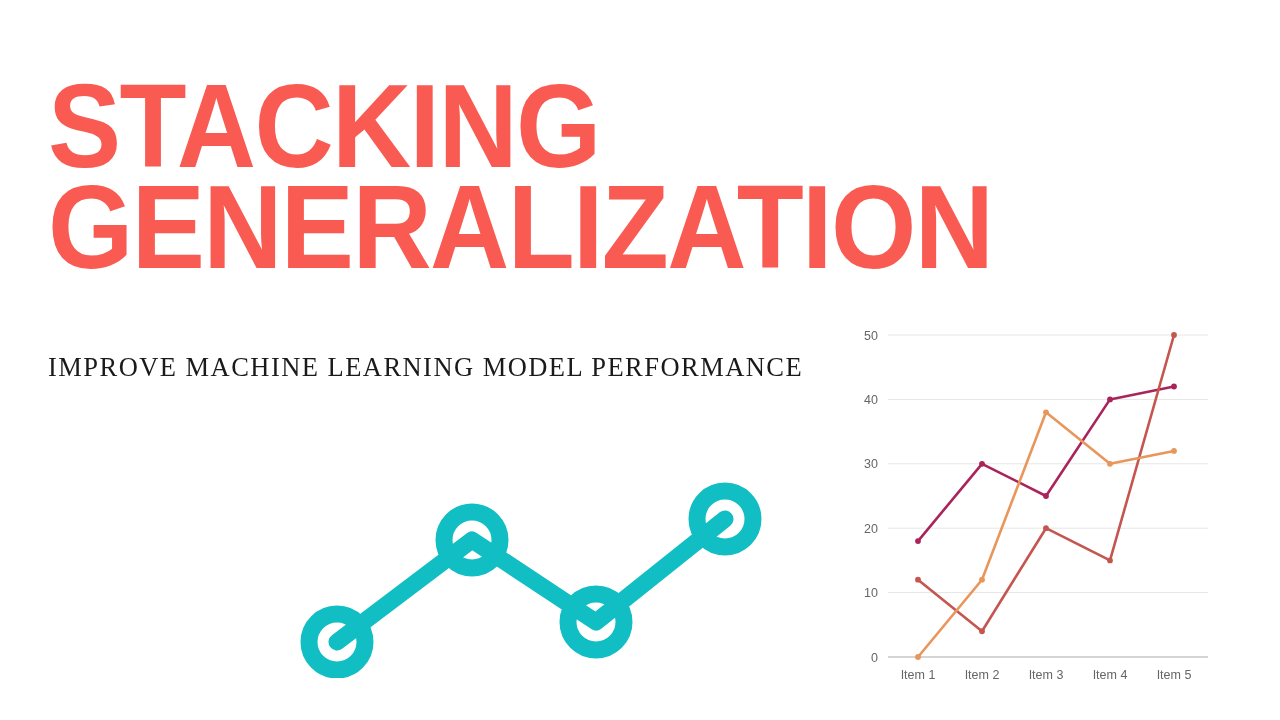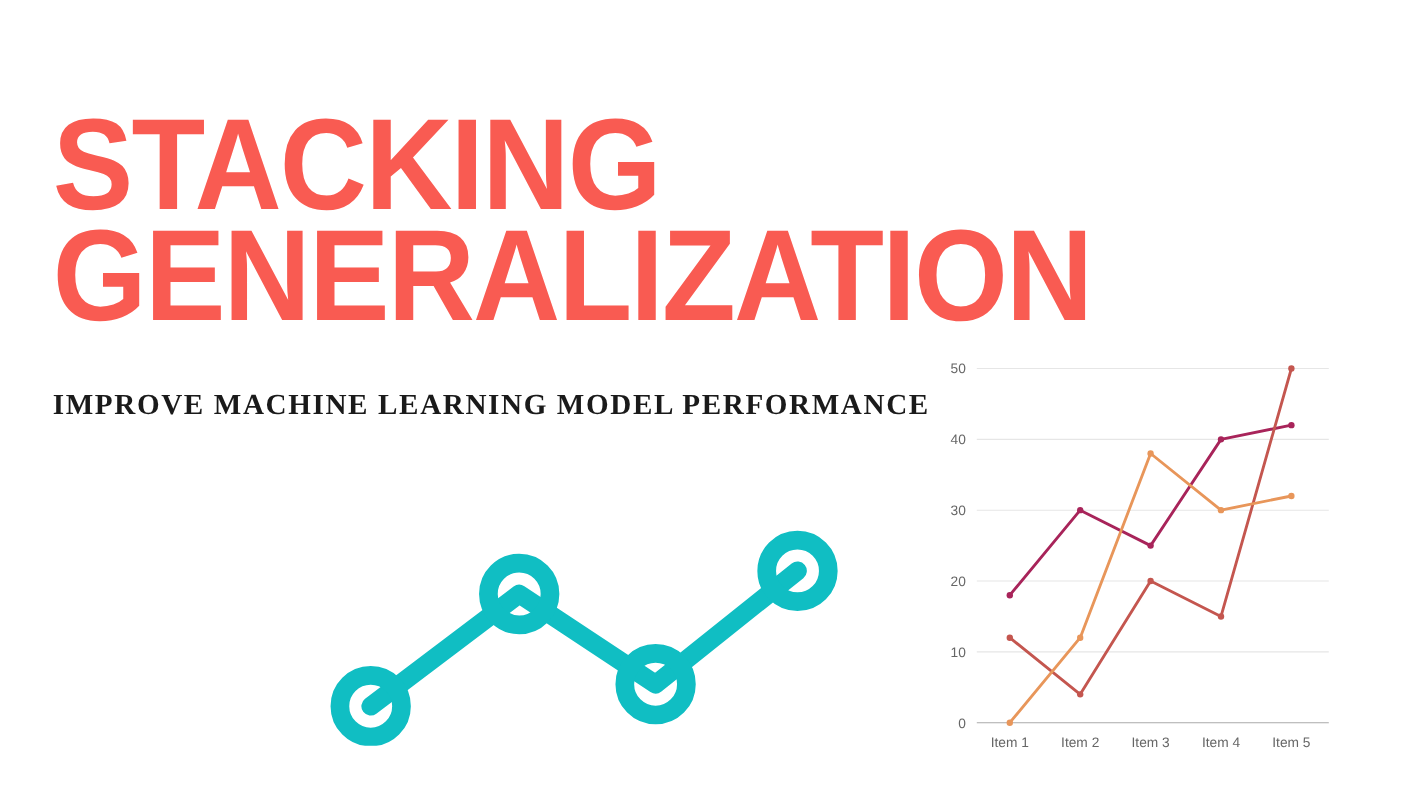--- a/index.html
+++ b/index.html
@@ -15,21 +15,21 @@
     width: 1280px;
     height: 720px;
     background: #ffffff;
     overflow: hidden;
   }
 
   
   .title-block {
     position: absolute;
     left: 48px;
-    top: 96px;
+    top: 72px;
     width: 990px;
   }
   .title-line {
     font-family: "Liberation Sans Narrow", "Liberation Sans", sans-serif;
     font-weight: bold;
     color: #f95b52;
     line-height: 0.92;
     letter-spacing: -0.015em;
     white-space: nowrap;
     text-transform: uppercase;
@@ -51,21 +51,21 @@
   .subtitle {
     position: absolute;
     left: 48px;
     top: 352px;
     font-family: "Liberation Serif", "DejaVu Serif", serif;
     font-size: 26.5px;
     letter-spacing: 0.055em;
     color: #1a1a1a;
     text-transform: uppercase;
     white-space: nowrap;
-    font-weight: bold;
+    font-weight: normal;
   }
 
   
   .line-icon {
     position: absolute;
     left: 290px;
     top: 478px;
     width: 490px;
     height: 200px;
   }

